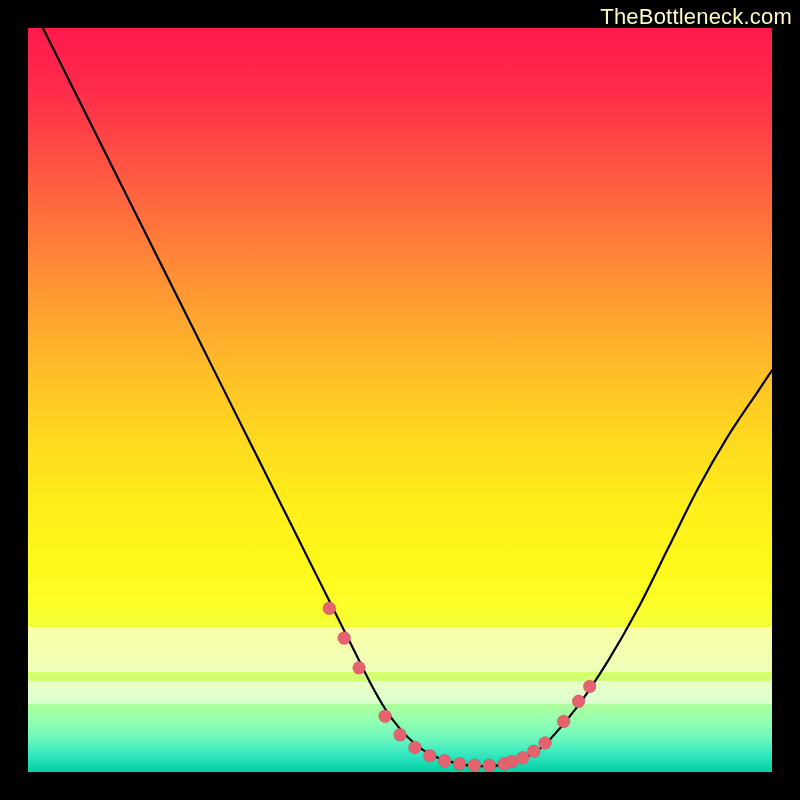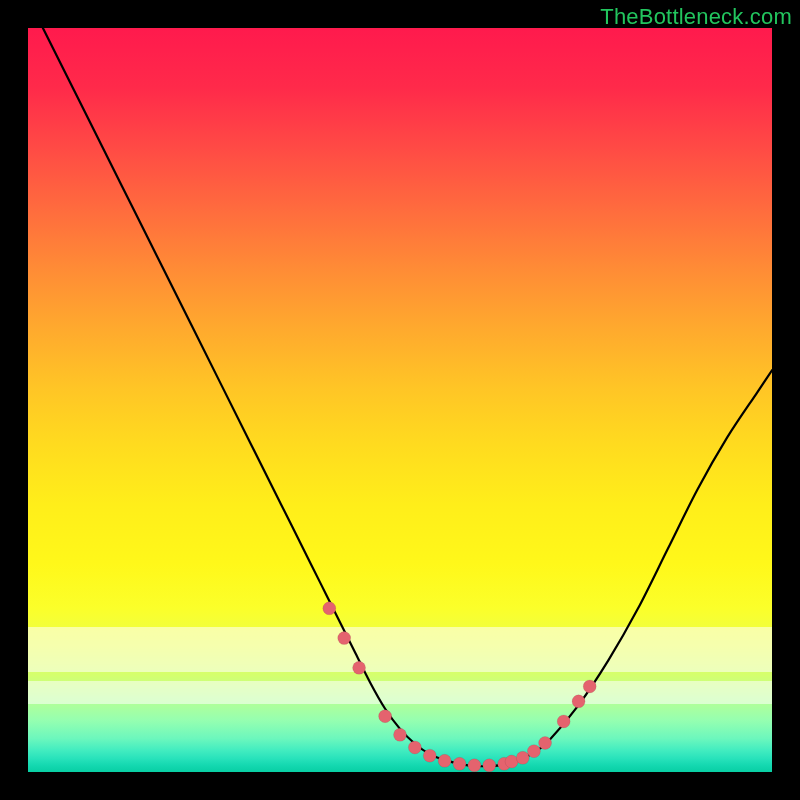--- a/index.html
+++ b/index.html
@@ -72,21 +72,21 @@
   }
   .dot {
     fill: #e4636e;
     stroke: rgba(0,0,0,0.15);
     stroke-width: 0.5;
   }
   .watermark {
     position: absolute;
     top: 4px;
     right: 8px;
-    color: #22c55e;
+    color: #fef9c3;
     font-size: 22px;
     letter-spacing: 0.2px;
     font-weight: 500;
   }
 </style>
 </head>
 <body>
 
 <div class="frame">
 

